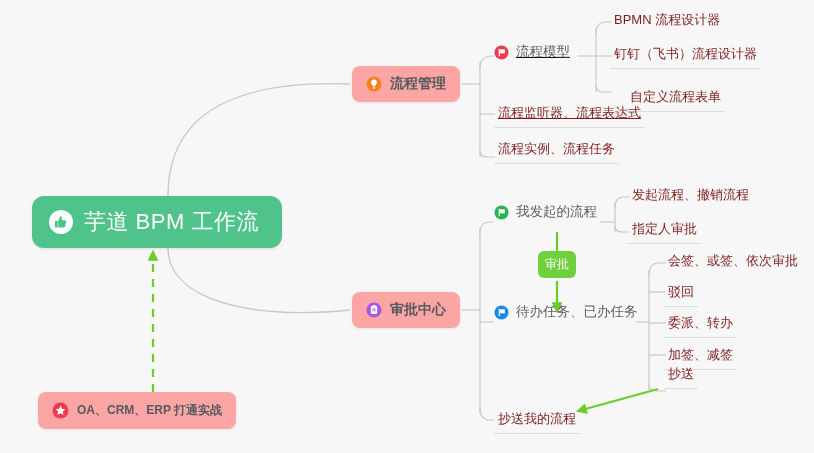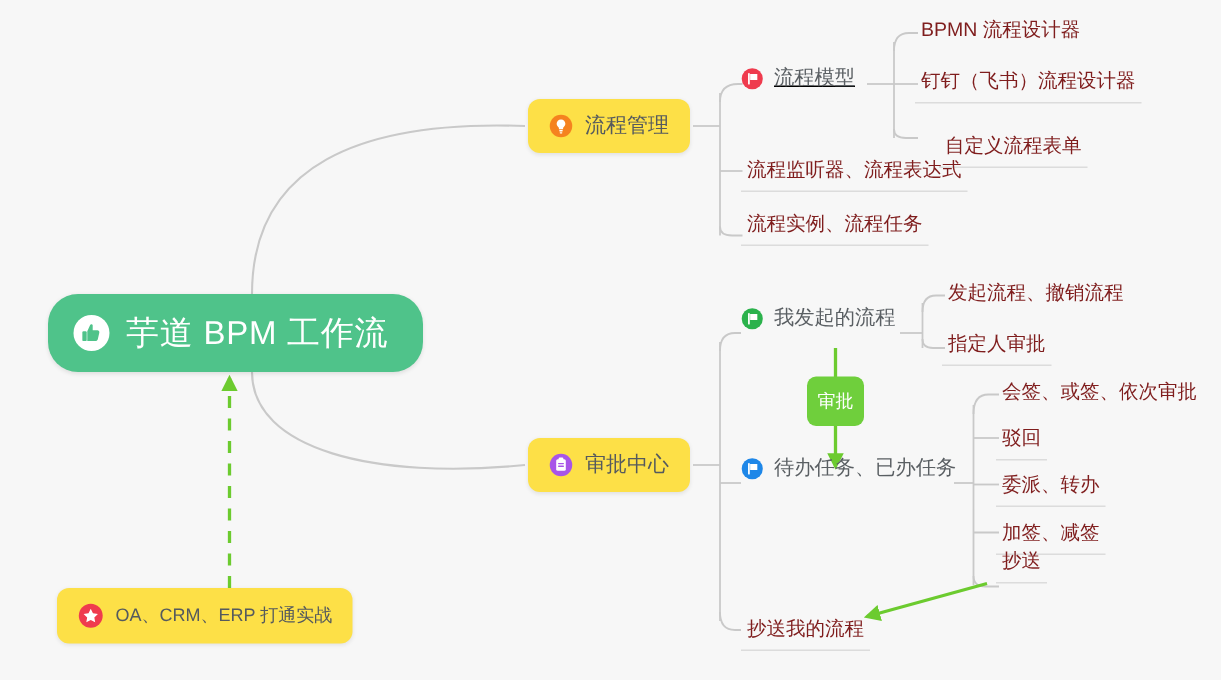--- a/index.html
+++ b/index.html
@@ -27,47 +27,48 @@
   }
 
   
   .root-node {
     position: absolute;
     left: 32px;
     top: 196px;
     width: 250px;
     height: 52px;
     background: #4fc38a;
-    border-radius: 20px;
+    border-radius: 12px;
     box-shadow: 0 1px 3px rgba(0,0,0,0.10);
     display: flex;
     align-items: center;
     padding-left: 16px;
     box-sizing: border-box;
   }
   .root-node .label {
     color: #ffffff;
     font-size: 22px;
     letter-spacing: 0.5px;
     margin-left: 10px;
     white-space: nowrap;
   }
 
   
   .branch-node {
     position: absolute;
     height: 36px;
-    background: #fde047;
+    background: #fca5a5;
     border-radius: 8px;
     box-shadow: 0 1px 3px rgba(0,0,0,0.09);
     display: flex;
     align-items: center;
     padding: 0 14px;
     box-sizing: border-box;
     white-space: nowrap;
+    font-weight: bold;
   }
   .branch-node .label {
     color: #555a5e;
     font-size: 14px;
     margin-left: 8px;
   }
 
   
   .topic-node {
     position: absolute;
@@ -226,21 +227,21 @@
         <path d="M6.5 4.6 L11.6 4.6 L11.6 8.9 L6.5 8.9 Z" fill="#ffffff"></path>
       </svg>
     </span>
     <span class="label">流程模型</span>
   </div>
 
   <div class="leaf-node no-underline" style="left:610px; top:11px;">BPMN 流程设计器</div>
   <div class="leaf-node" style="left:610px; top:45px;">钉钉（飞书）流程设计器</div>
   <div class="leaf-node" style="left:610px; top:88px;margin-left:16px;">自定义流程表单</div>
 
-  <div class="leaf-node" style="left:494px; top:104px;">流程监听器、流程表达式</div>
+  <div class="leaf-node" style="left:494px; top:104px;text-decoration:underline;">流程监听器、流程表达式</div>
   <div class="leaf-node" style="left:494px; top:140px;">流程实例、流程任务</div>
 
   <div class="topic-node" style="left:494px; top:203px;">
     <span class="icon">
       <svg width="15" height="15" viewBox="0 0 16 16">
         <circle cx="8" cy="8" r="7.5" fill="#2bb24c"></circle>
         <rect x="5.0" y="3.9" width="1.25" height="8.2" rx="0.6" fill="#ffffff"></rect>
         <path d="M6.5 4.6 L11.6 4.6 L11.6 8.9 L6.5 8.9 Z" fill="#ffffff"></path>
       </svg>
     </span>
@@ -262,21 +263,21 @@
   </div>
 
   <div class="leaf-node no-underline" style="left:664px; top:252px;">会签、或签、依次审批</div>
   <div class="leaf-node" style="left:664px; top:283px;">驳回</div>
   <div class="leaf-node" style="left:664px; top:314px;">委派、转办</div>
   <div class="leaf-node" style="left:664px; top:346px;">加签、减签</div>
   <div class="leaf-node" style="left:664px; top:365px;">抄送</div>
 
   <div class="leaf-node" style="left:494px; top:410px;">抄送我的流程</div>
 
-  <div class="flow-badge" style="left:538px; top:251px; width:38px; height:33px;">
+  <div class="flow-badge" style="left:538px; top:251px; width:38px; height:27px;">
     <span>审批</span>
   </div>
 
   <div class="branch-node" style="left:38px; top:392px; height:37px;">
     <span class="icon">
       <svg width="17" height="17" viewBox="0 0 16 16">
         <circle cx="8" cy="8" r="7.5" fill="#ef3b4e"></circle>
         <path d="M8 3.6 L9.38 6.42 L12.5 6.86 L10.25 9.03 L10.78 12.12
                  L8 10.66 L5.22 12.12 L5.75 9.03 L3.5 6.86 L6.62 6.42 Z" fill="#ffffff"></path>
       </svg>

